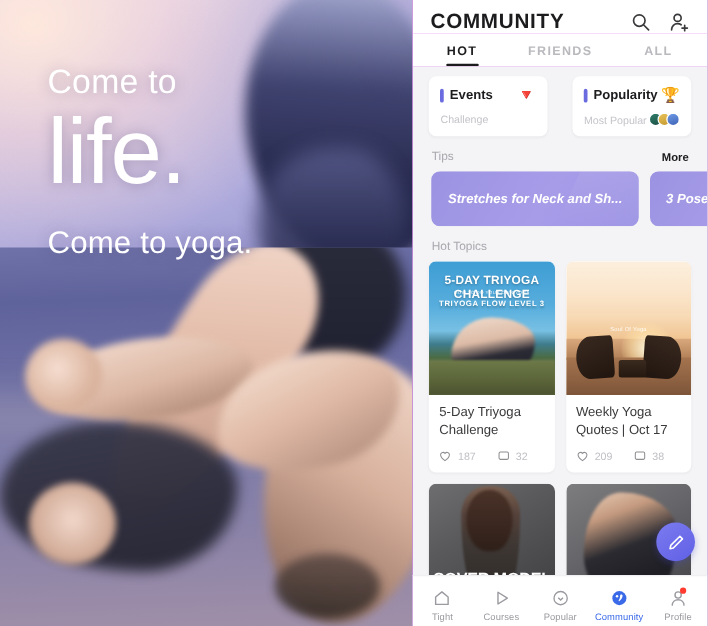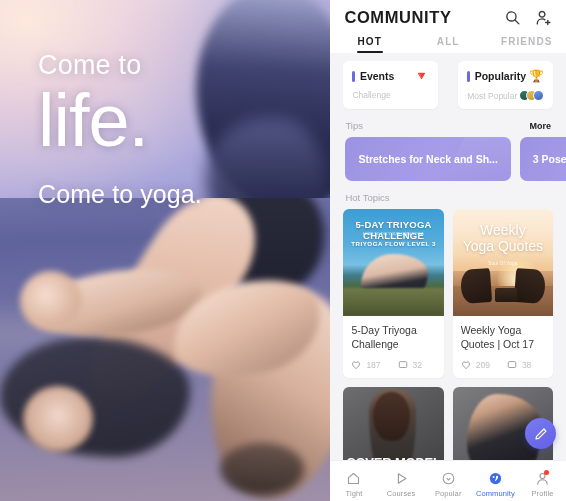--- a/index.html
+++ b/index.html
@@ -185,21 +185,21 @@
   .avstack i:first-child { margin-left: 0; }
 
   
   .sec-head {
     display: flex; align-items: center; justify-content: space-between;
     padding: 11px 15px 6px 15px;
   }
   .sec-title { font-size: 9.5px; color: #a8a8ae; font-weight: 400; }
   .sec-more { font-size: 9px; color: #1c1c1e; font-weight: 700; }
 
-  .tips-row { display: flex; gap: 9px; padding: 0 0 0 15px; overflow: hidden; }
+  .tips-row { display: flex; gap: 9px; padding: 0 0 0 15px; overflow: hidden; font-style: italic; }
   .tip-chip {
     min-width: 138px; height: 44px; border-radius: 7px; flex-shrink: 0;
     background: linear-gradient(120deg,#9b93e2 0%, #a79ce8 55%, #9d94e4 100%);
     display: flex; align-items: center; padding: 0 13px;
     color: #fff; font-size: 10.5px; font-weight: 600;
     overflow: hidden; white-space: nowrap;
     position: relative;
   }
   .tip-chip::after {
     content:""; position:absolute; right:-22px; top:-28px; width: 72px; height: 86px;
@@ -417,22 +417,22 @@
             <path d="M3.2 21c0-4.1 3.1-7 6.8-7 1.5 0 2.9.5 4 1.3"></path>
             <line x1="18" y1="16" x2="18" y2="22"></line>
               <line x1="15" y1="19" x2="21" y2="19"></line>
           </svg>
         </span>
       </div>
     </div>
 
     <div class="ph-tabs">
       <div class="ph-tab active">HOT</div>
+      <div class="ph-tab">FRIENDS</div>
       <div class="ph-tab">ALL</div>
-      <div class="ph-tab">FRIENDS</div>
     </div>
 
     <div class="ph-body">
 
       <div class="quick-row">
         <div class="quick-card">
           <div class="quick-top">
             <div class="quick-label">
               <div class="quick-bar"></div>
               <div class="quick-title">Events</div>
@@ -524,21 +524,20 @@
           <div class="post">
             <div class="post-img">
               <div class="img-quotes">
                 <div class="sea"></div>
                 <div class="sun"></div>
                 <div class="sand"></div>
                 <div class="chair-l"></div>
                 <div class="chair-r"></div>
                 <div class="table"></div>
               </div>
-              <div class="ovl-q1">Weekly<br>Yoga Quotes</div>
               <div class="ovl-q2">Soul Of Yoga</div>
             </div>
             <div class="post-body">
               <div class="post-title">Weekly Yoga Quotes | Oct 17</div>
               <div class="post-stats">
                 <div class="stat">
                   <svg viewBox="0 0 24 24" fill="none" stroke="currentColor" stroke-width="2">
                       <path d="M12 20.5S3.5 14.8 3.5 9.2A4.7 4.7 0 0 1 12 6.6a4.7 4.7 0 0 1 8.5 2.6c0 5.6-8.5 11.3-8.5 11.3z"></path>
                     </svg>
                   <span>209</span>

